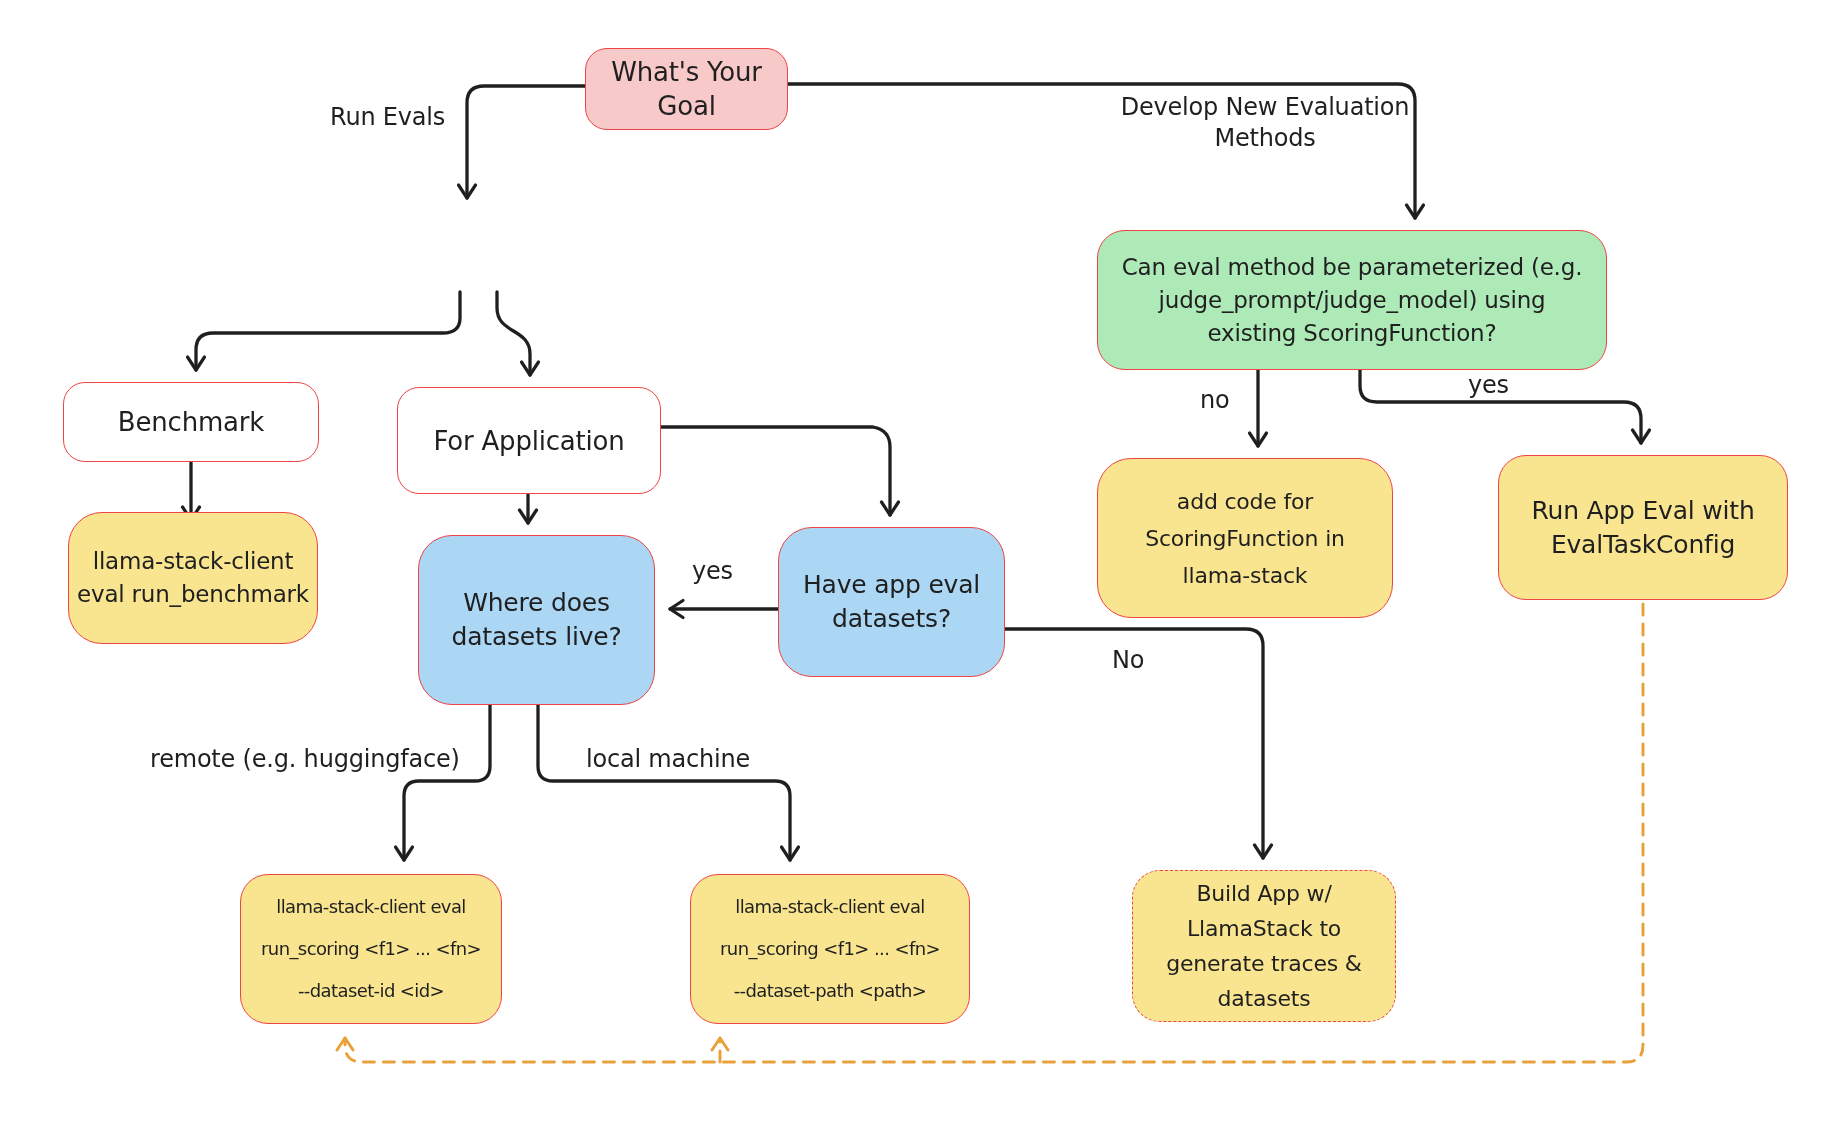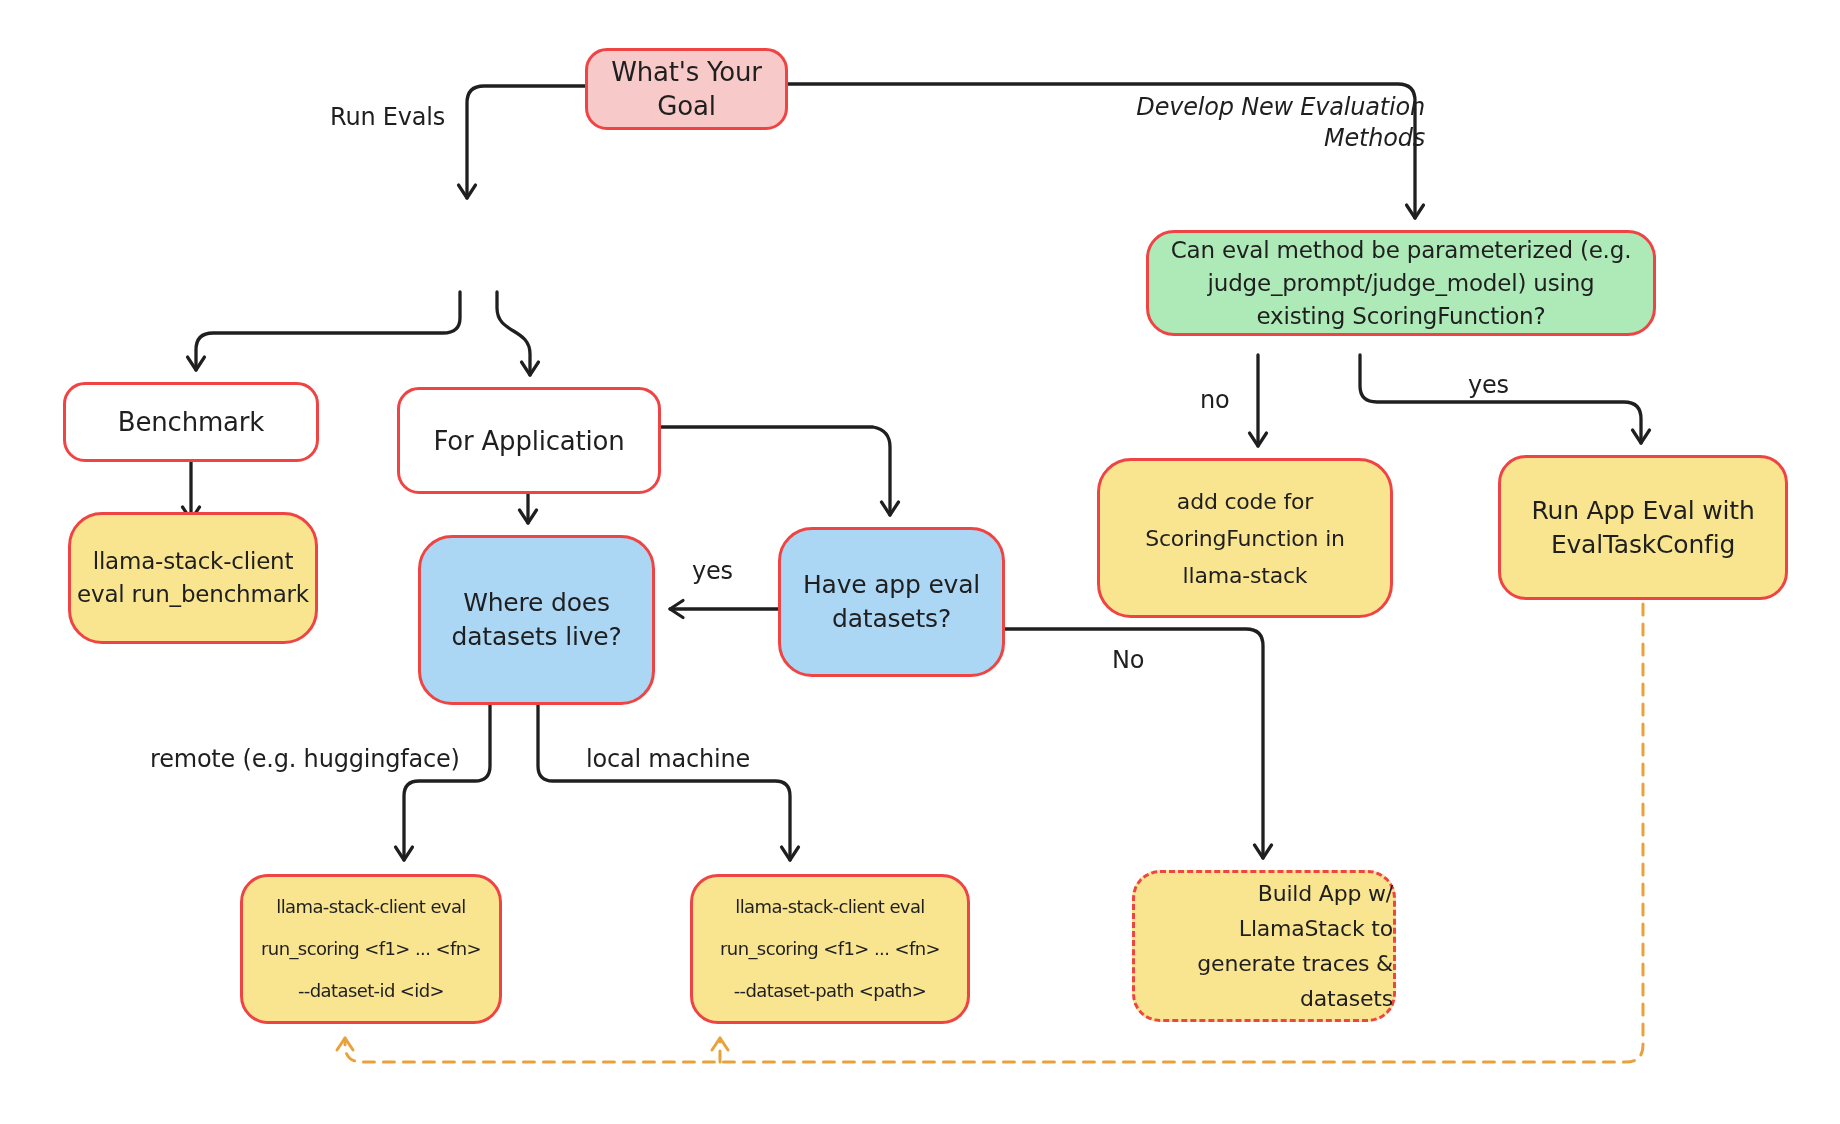--- a/index.html
+++ b/index.html
@@ -3,44 +3,44 @@
 <meta charset="utf-8">
 <title>Flowchart</title>
 <style>
   html,body{margin:0;padding:0;background:#ffffff;}
   .canvas{
     position:relative;width:1840px;height:1124px;background:#ffffff;overflow:hidden;
     font-family:"DejaVu Sans","Liberation Sans",sans-serif;color:#1f1f1f;
   }
   svg.wires{position:absolute;left:0;top:0;width:1840px;height:1124px;}
   .node{
-    position:absolute;box-sizing:border-box;border:3px solid #ef4444;
+    position:absolute;box-sizing:border-box;border:1px solid #ef4444;
     display:flex;flex-direction:column;align-items:center;justify-content:center;
     text-align:center;line-height:34px;font-size:25px;letter-spacing:-0.2px;
   }
   .node .ln{display:block;white-space:nowrap;}
   .pink{background:#f8c9c9;}
   .green{background:#aeeab7;}
   .blue{background:#abd7f5;}
   .yellow{background:#f9e590;}
   .white{background:#ffffff;}
   .r18{border-radius:18px;}
   .r22{border-radius:22px;}
   .r28{border-radius:28px;}
   .r34{border-radius:34px;}
   .dashedborder{border-style:dashed;}
   .fs23{font-size:23px;line-height:33px;}
-  .fs22{font-size:22px;line-height:35px;align-items:flex-end;}
+  .fs22{font-size:22px;line-height:35px;}
   .fs26{font-size:26px;}
   .cmd{font-size:18px;line-height:42px;letter-spacing:-0.6px;}
   .elabel{
     position:absolute;font-size:24px;line-height:31px;white-space:nowrap;
     letter-spacing:-0.2px;color:#1f1f1f;
   }
-  .elabel.center{text-align:right;white-space:normal;font-style:italic;}
+  .elabel.center{text-align:center;white-space:normal;}
 </style>
 </head>
 <body>
 
 <div class="canvas">
 
   <svg class="wires" xmlns="http://www.w3.org/2000/svg">
     <defs>
       <marker id="ah" markerUnits="userSpaceOnUse" markerWidth="34" markerHeight="34" viewBox="-17 -17 34 34" refX="0" refY="0" orient="auto" overflow="visible">
         <polyline points="-13,-8.5 0,0 -13,8.5" fill="none" stroke="#1f1f1f" stroke-width="3.2" stroke-linecap="round" stroke-linejoin="round"></polyline>
@@ -69,21 +69,21 @@
       <path d="M 720 1062 V 1038" marker-end="url(#ah-o)"></path>
     </g>
   </svg>
 
   <div class="node pink r22 fs26" style="left:585px;top:48px;width:203px;height:82px">
     <span class="ln">What's Your</span>
     <span class="ln">Goal</span>
   </div>
 
 
-  <div class="node green r28 fs23" style="left:1146px;top:230px;width:510px;height:106px">
+  <div class="node green r28 fs23" style="left:1097px;top:230px;width:510px;height:140px">
     <span class="ln">Can eval method be parameterized (e.g.</span>
     <span class="ln">judge_prompt/judge_model) using</span>
     <span class="ln">existing ScoringFunction?</span>
   </div>
 
   <div class="node white r22 fs26" style="left:63px;top:382px;width:256px;height:80px">
     <span class="ln">Benchmark</span>
   </div>
 
   <div class="node white r22 fs26" style="left:397px;top:387px;width:264px;height:107px">

